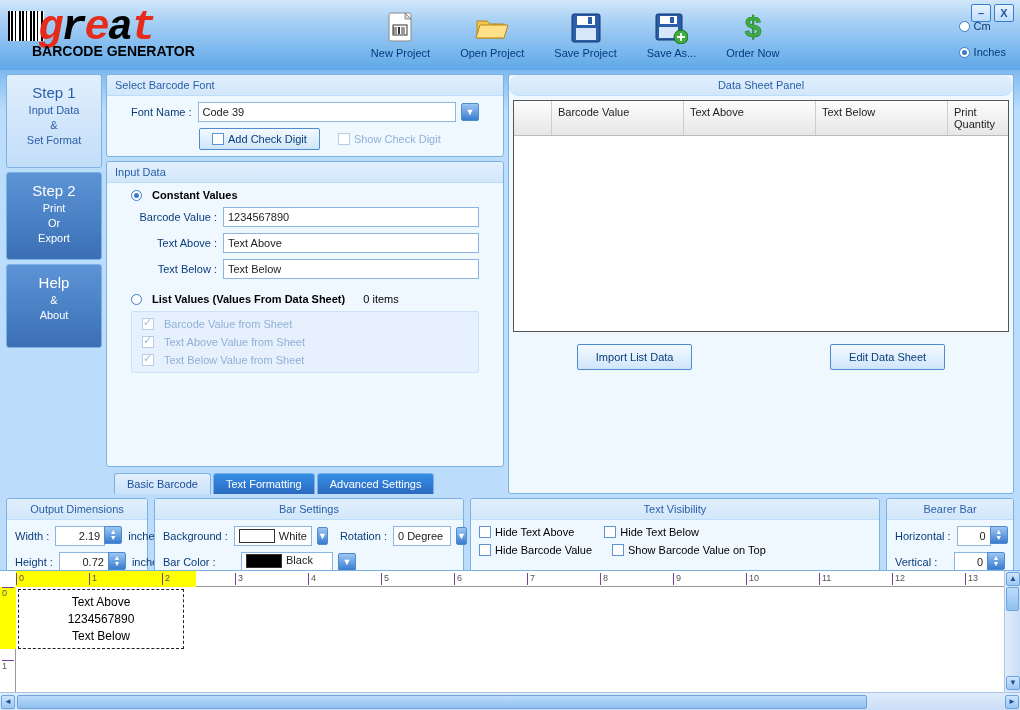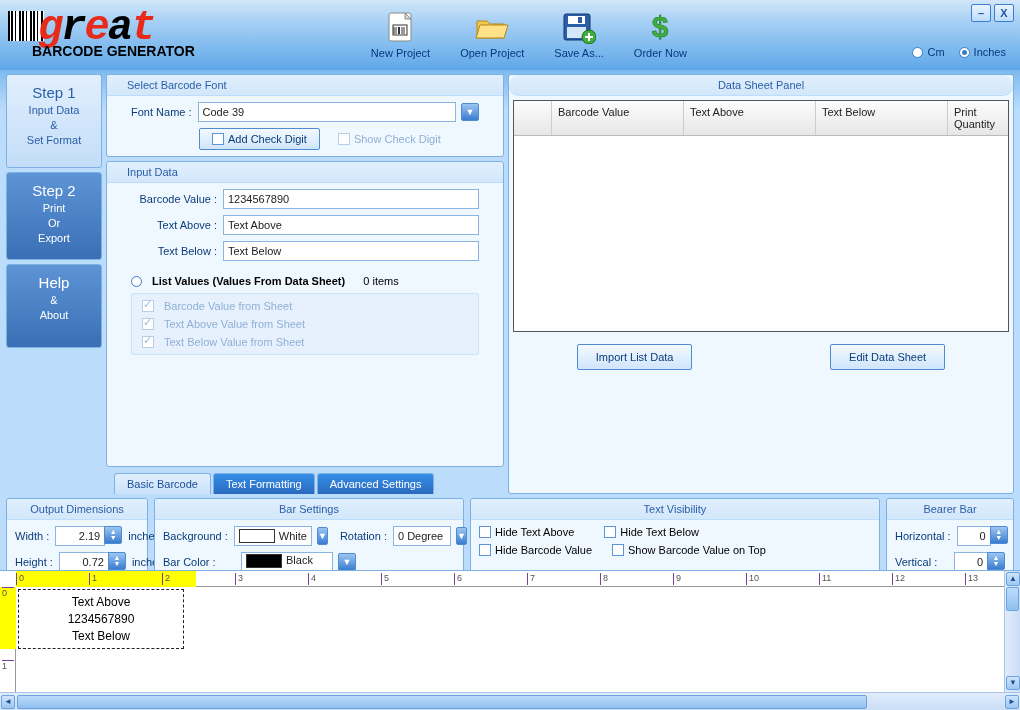--- a/index.html
+++ b/index.html
@@ -13,39 +13,39 @@
 .logo-barcode { width: 36px; height: 30px; display: inline-block; background: repeating-linear-gradient(90deg, #000 0 2px, #fff 2px 3px, #000 3px 5px, #fff 5px 7px, #000 7px 8px, #fff 8px 11px); margin-right: -6px; vertical-align: -2px; }
 .logo-sub { font-family: Arial, sans-serif; font-size: 14px; color: #000; font-weight: 700; letter-spacing: 0px; margin-top: -2px; text-align: right; padding-left: 24px; }
 
 .tool-strip { display: flex; gap: 18px; margin-left: 170px; }
 .tool-btn { display: flex; flex-direction: column; align-items: center; gap: 2px; cursor: pointer; color: #063a7a; font-size: 11px; padding: 2px 6px; }
 .tool-btn .ico { width: 36px; height: 34px; display:flex; align-items:center; justify-content:center; }
 
 .win-ctrl { position: absolute; top: 4px; right: 6px; display: flex; gap: 3px; }
 .win-btn { width: 20px; height: 18px; border: 1px solid #3a7fcf; border-radius: 2px; background: linear-gradient(#eaf4ff,#bcdcfb); color: #2157a4; font-weight: bold; text-align:center; line-height:16px; cursor:pointer; font-size:11px; }
 
-.unit-toggle { position: absolute; right: 14px; bottom: 12px; display:flex; gap: 14px; font-size:11px; color:#063a7a; }
+.unit-toggle { position: absolute; right: 14px; bottom: 12px; display:flex; gap: 14px; font-size:11px; color:#063a7a;flex-direction:column; }
 .radio { width:11px; height:11px; border:1px solid #3c7cc7; border-radius:50%; display:inline-block; vertical-align:-2px; margin-right:4px; background:#fff; }
 .radio.on::after { content:""; display:block; width:5px; height:5px; background:#3c7cc7; border-radius:50%; margin:2px; }
 
 
 .main { position:absolute; top:70px; left:0; right:0; bottom:0; background: linear-gradient(to bottom, #7db9ee, #bcdcfb 40px); }
 .upper { height: 428px; padding: 4px 6px 4px 6px; display: flex; gap:4px; }
 
 .side { width:96px; display:flex; flex-direction:column; gap:4px; }
 .side-btn { border:1px solid #7db1e4; border-radius:3px; background:linear-gradient(#e1effd,#c3ddf8); color:#2a5ea8; text-align:center; padding:8px 2px; line-height:1.35; cursor:pointer; }
 .side-btn.active { background: linear-gradient(#5d94d6,#3a6fb5); color:#fff; }
 .side-btn .ttl { font-size:15px; }
 .side-btn .sub { font-size:11px; }
 
 .center-col { width: 398px; display:flex; flex-direction:column; gap:4px; }
 .right-col  { flex:1; display:flex; flex-direction:column; }
 
 .group { border:1px solid #7db1e4; border-radius:3px; background:#eff7ff; }
-.group-title { font-size:11px; color:#2a5ea8; padding:4px 20px; background:linear-gradient(#e1effd,#d2e7fa); border-bottom:1px solid #bcdcfb; border-radius:3px 3px 0 0; }
+.group-title { font-size:11px; color:#2a5ea8; padding:4px 8px; background:linear-gradient(#e1effd,#d2e7fa); border-bottom:1px solid #bcdcfb; border-radius:3px 3px 0 0; }
 .group-body { padding:6px 24px; }
 
 .row { display:flex; align-items:center; gap:6px; margin-bottom:6px; }
 .lbl { color:#0a3d7a; white-space:nowrap; }
 .input, select { height:20px; border:1px solid #8ab5e2; background:#fff; padding:1px 4px; font:inherit; color:#222; }
 .btn { height:22px; border:1px solid #4f8bd1; border-radius:2px; background:linear-gradient(#f4faff,#cfe5fb); color:#0a3d7a; padding:0 12px; cursor:pointer; font:inherit; }
 .btn.big { height:26px; padding:0 18px; }
 .dd { width:18px; height:18px; border:1px solid #4f8bd1; border-radius:2px; background:linear-gradient(#9cc6f2,#3a7cd0); display:inline-flex; align-items:center; justify-content:center; color:#fff; font-size:9px; margin-left:-1px; }
 
 .chk { width:12px; height:12px; border:1px solid #5d94d6; background:#fff; display:inline-block; vertical-align:-2px; margin-right:4px; position:relative; }
@@ -125,20 +125,31 @@
       <span class="ico">
         <svg width="36" height="30">
             <path d="M3 8 h10 l3 3 h14 v14 h-27 z" fill="#f2c84b" stroke="#b5871a"></path>
             <path d="M6 12 h28 l-4 13 h-28 z" fill="#ffe18a" stroke="#b5871a"></path>
           </svg>
       </span>
       <span>Open  Project</span>
     </div>
     <div class="tool-btn">
       <span class="ico">
+        <svg width="32" height="32">
+            <rect x="2" y="2" width="28" height="28" rx="2" fill="#2a5ea8" stroke="#123a6e"></rect>
+            <rect x="7" y="4" width="18" height="9" fill="#fff"></rect>
+            <rect x="18" y="5" width="4" height="7" fill="#2a5ea8"></rect>
+            <rect x="6" y="16" width="20" height="12" fill="#d7e7fb"></rect>
+          </svg>
+      </span>
+      <span>Save Project</span>
+    </div>
+    <div class="tool-btn">
+      <span class="ico">
         <svg width="34" height="32">
             <rect x="2" y="2" width="26" height="26" rx="2" fill="#2a5ea8" stroke="#123a6e"></rect>
             <rect x="6" y="4" width="17" height="8" fill="#fff"></rect>
             <rect x="16" y="5" width="4" height="6" fill="#2a5ea8"></rect>
             <rect x="5" y="15" width="19" height="11" fill="#d7e7fb"></rect>
             <circle cx="27" cy="25" r="7" fill="#3eae3e" stroke="#1c6e1c"></circle>
             <line x1="27" y1="21" x2="27" y2="29" stroke="#fff" stroke-width="2"></line>
             <line x1="23" y1="25" x2="31" y2="25" stroke="#fff" stroke-width="2"></line>
           </svg>
       </span>
@@ -200,20 +211,24 @@
           <div class="row" style="margin-left:68px; gap:18px; margin-bottom:0">
             <button class="btn"><span class="chk"></span><span>Add Check Digit</span></button>
             <span class="muted"><span class="chk dis"></span><span>Show Check Digit</span></span>
           </div>
         </div>
       </div>
 
       <div class="group" style="flex:1">
         <div class="group-title">Input Data</div>
         <div class="group-body">
+          <div class="row">
+              <span class="radio on"></span>
+              <b>Constant Values</b>
+            </div>
           <div class="row">
               <span class="lbl" style="width:86px;text-align:right">Barcode Value :</span>
               <input class="input" style="flex: 1 1 0%;" value="1234567890">
             </div>
           <div class="row">
               <span class="lbl" style="width:86px;text-align:right">Text Above :</span>
               <input class="input" style="flex: 1 1 0%;" value="Text Above">
             </div>
           <div class="row">
               <span class="lbl" style="width:86px;text-align:right">Text Below :</span>

